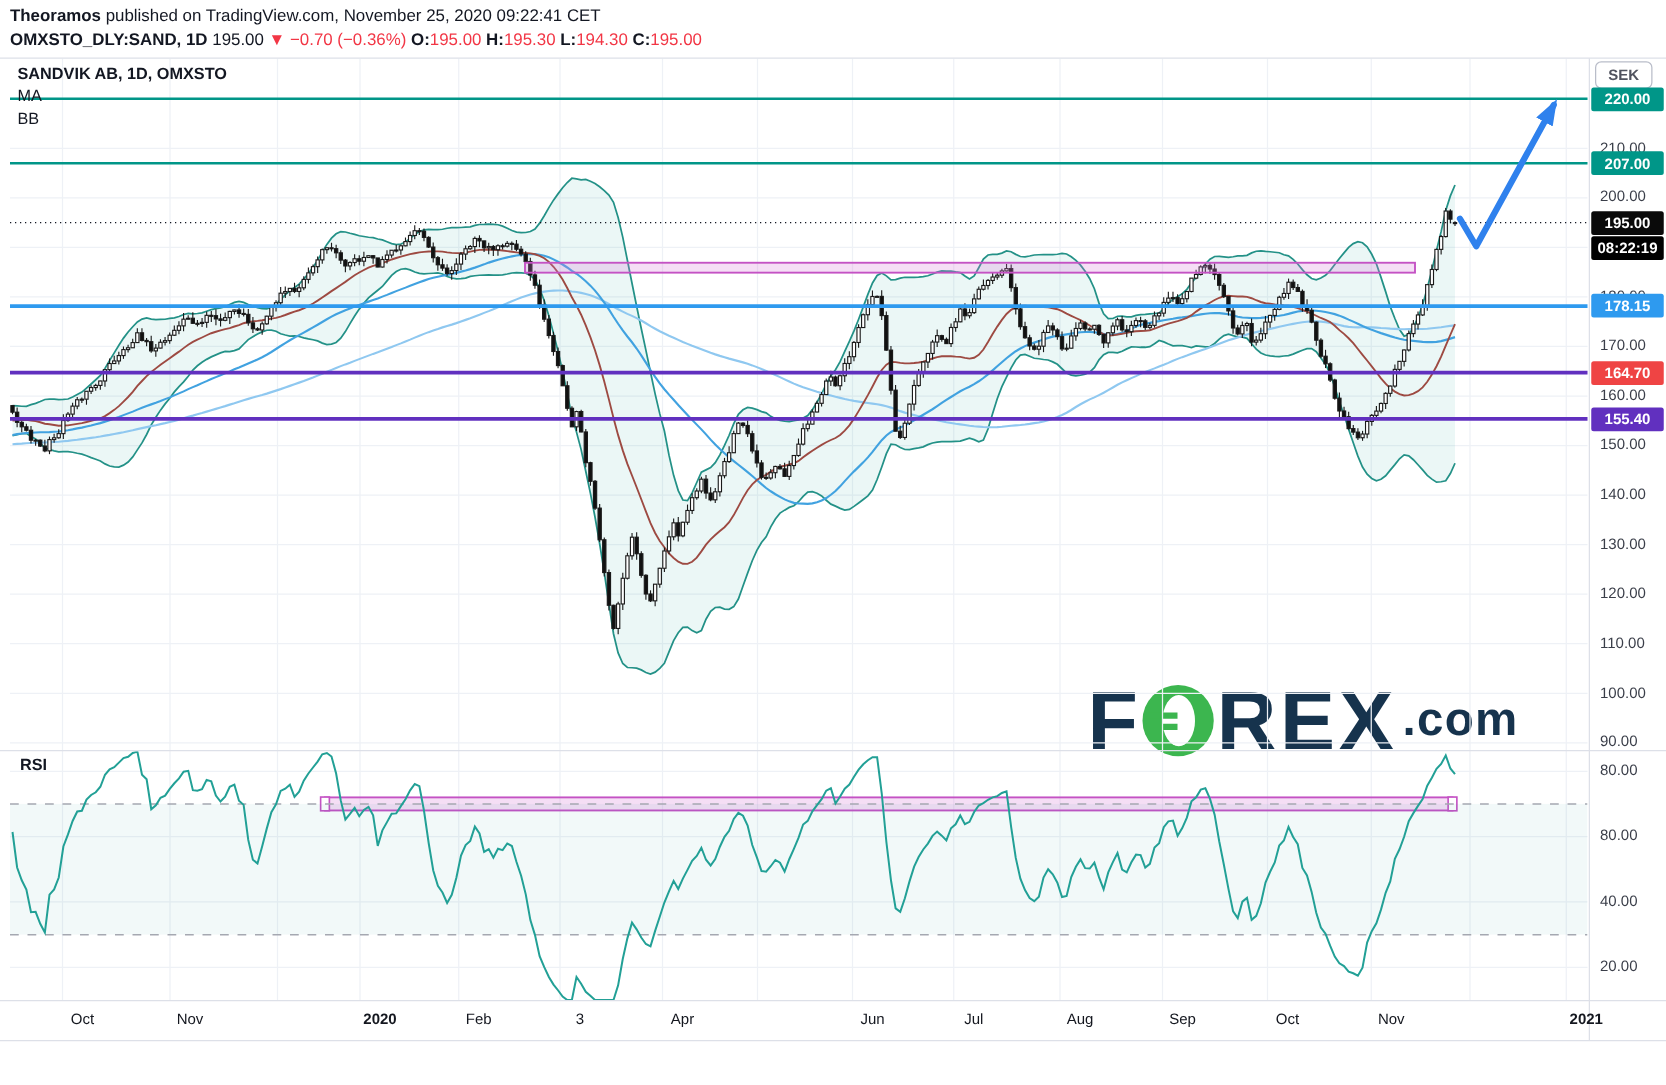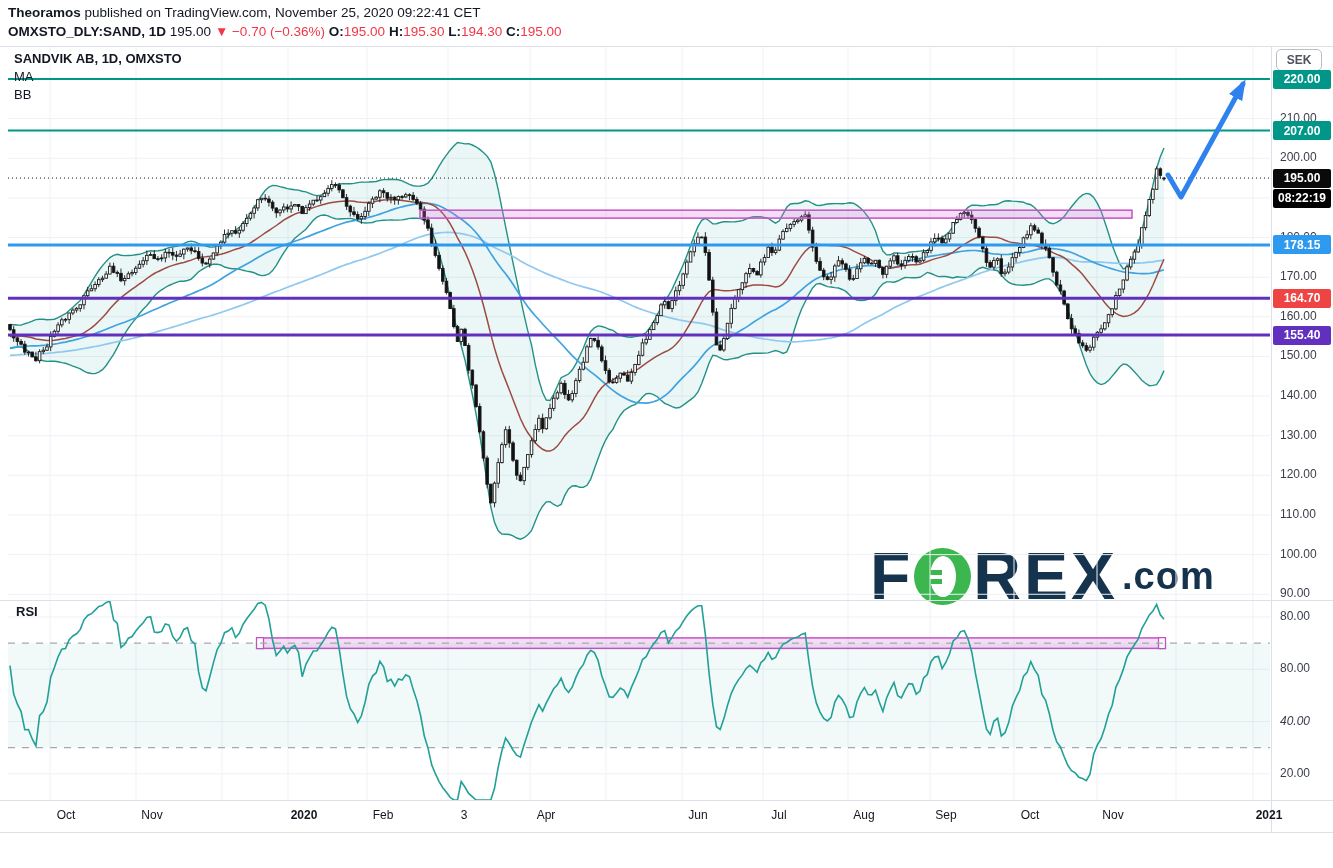--- a/index.html
+++ b/index.html
@@ -777,21 +777,21 @@
       <div class="ptick" style="top: 262.816px;">160.00</div>
       <div class="ptick" style="top: 302.452px;">150.00</div>
       <div class="ptick" style="top: 342.088px;">140.00</div>
       <div class="ptick" style="top: 381.724px;">130.00</div>
       <div class="ptick" style="top: 421.36px;">120.00</div>
       <div class="ptick" style="top: 460.996px;">110.00</div>
       <div class="ptick" style="top: 500.632px;">100.00</div>
       <div class="ptick" style="top: 540.268px;">90.00</div>
       <div class="ptick" style="top: 563px;">80.00</div>
       <div class="ptick" style="top: 615.28px;">80.00</div>
-      <div class="ptick" style="top: 667.56px; font-style: italic;">40.00</div>
+      <div class="ptick" style="top: 667.56px;">40.00</div>
       <div class="ptick" style="top: 719.84px;">20.00</div>
       <div class="badge" style="top: 23.5px; background: rgb(0, 150, 136);">220.00</div>
       <div class="badge" style="top: 75.0268px; background: rgb(0, 150, 136);">207.00</div>
       <div class="badge" style="top: 189.377px; background: rgb(46, 154, 239);">178.15</div>
       <div class="badge" style="top: 242.687px; background: #ef4444;">164.70</div>
       <div class="badge" style="top: 279.549px; background: rgb(97, 48, 191);">155.40</div>
       <div class="badge" style="top: 122.59px; background: rgb(10, 10, 10);">195.00</div>
       <div class="badge" style="top: 142.59px; background: rgb(0, 0, 0);">08:22:19</div>
     </div>
   <div id="taxis">

